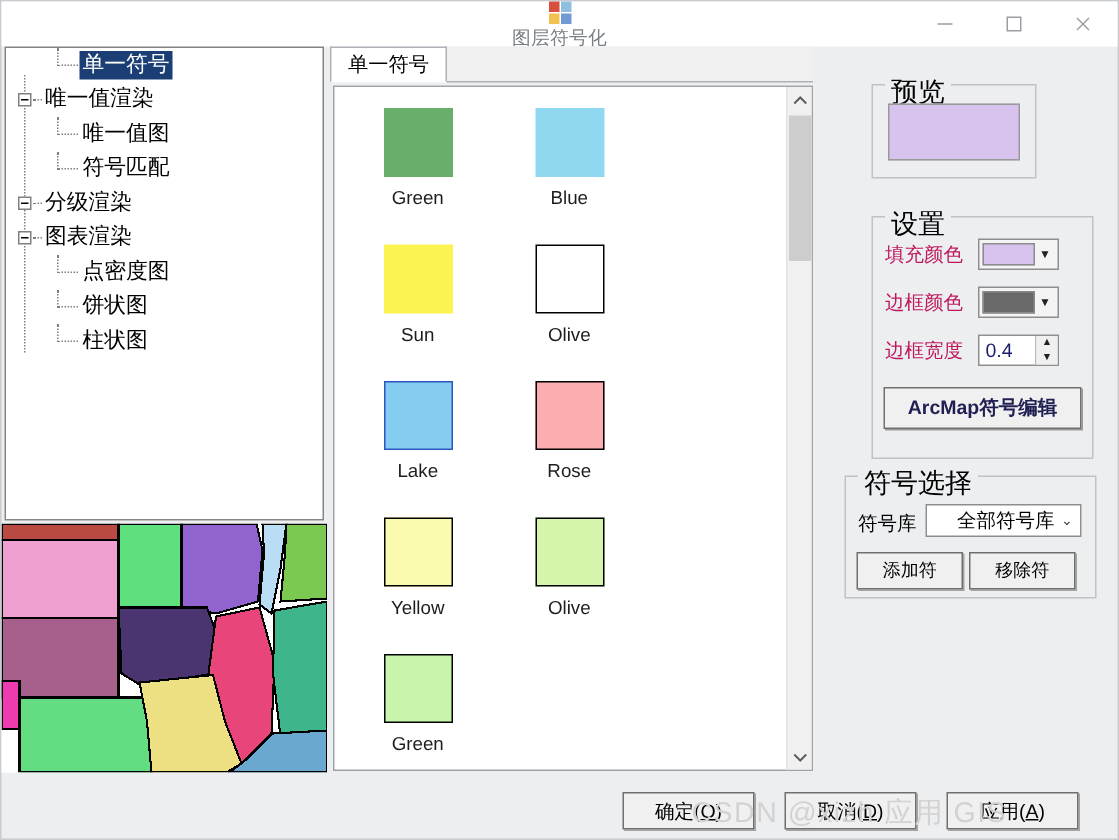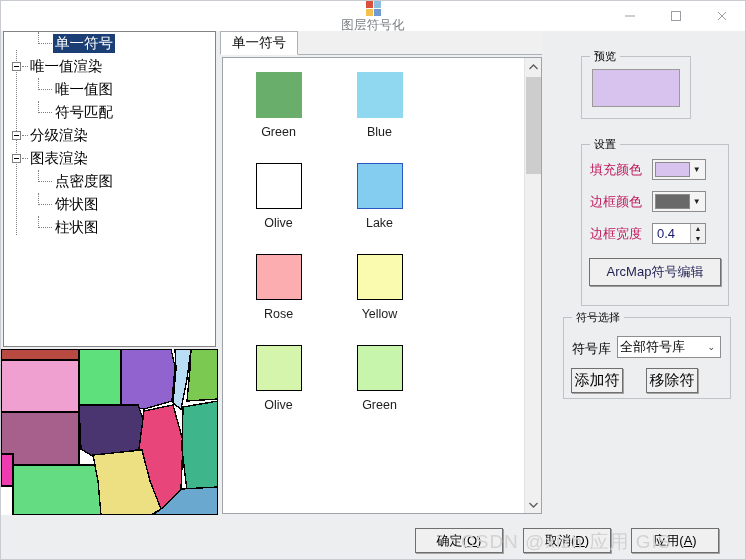--- a/index.html
+++ b/index.html
@@ -126,21 +126,21 @@
     position: absolute; left: 1px; top: 19px; width: 15px; height: 97px;
     background: #cdcdcd;
   }
 
   
   .group {
     position: absolute; border: 1px solid #bfc3c7;
   }
   .group > .glabel {
     position: absolute; top: -8px; left: 8px; background: #eceef0;
-    padding: 0 4px; font-size: 11px; color: #000;
+    padding: 0 4px; font-size: 18px; color: #000;
   }
   #grp-preview { left: 580px; top: 55px; width: 110px; height: 63px; }
   #preview-swatch {
     position: absolute; left: 10px; top: 12px; width: 88px; height: 38px;
     background: #d8c2ee; border: 1px solid #9a9a9a;
   }
   #grp-settings { left: 580px; top: 143px; width: 148px; height: 162px; }
   .srow { position: absolute; left: 8px; display: flex; align-items: center; }
   .srow .slabel { font-size: 13px; color: #be185d; width: 62px; white-space: nowrap; }
   .colorbtn {
@@ -163,35 +163,36 @@
   .spinhalf {
     flex: 1; display: flex; align-items: center; justify-content: center;
     font-size: 7px; color: #222; background: #f0f0f0;
   }
   #arcmap-btn {
     position: absolute; left: 7px; top: 113px; width: 132px; height: 28px;
     background: #f0f0f0; border: 1px solid #707070;
     display: flex; align-items: center; justify-content: center;
     font-size: 13px; color: #1f1f52;
     box-shadow: 1px 1px 0 #9a9a9a;
+    font-weight: bold;
   }
   #grp-symsel { left: 562px; top: 316px; width: 168px; height: 82px; }
   #lib-label { position: absolute; left: 8px; top: 22px; font-size: 13px; color: #000; }
   #lib-select {
     position: absolute; left: 53px; top: 18px; width: 104px; height: 22px;
     background: #ffffff; border: 1px solid #8e8e8e;
     display: flex; align-items: center; font-size: 13px; color: #000;
-    padding-left: 2px;
+    padding-left: 20px;
   }
   #lib-select .chev { position: absolute; right: 5px; font-size: 9px; color: #3a3a3a; }
   .smallbtn {
-    position: absolute; top: 50px; height: 25px; width: 52px;
+    position: absolute; top: 50px; height: 25px; width: 71px;
     background: #f0f0f0; border: 1px solid #6f6f6f;
     display: flex; align-items: center; justify-content: center;
-    font-size: 15px; color: #000; box-shadow: 1px 1px 0 #a4a4a4;
+    font-size: 12px; color: #000; box-shadow: 1px 1px 0 #a4a4a4;
   }
   #btn-add { left: 7px; }
   #btn-remove { left: 82px; }
 
   
   .dlgbtn {
     position: absolute; top: 527px; width: 88px; height: 25px;
     background: #f0f0f0; border: 1px solid #6f6f6f;
     display: flex; align-items: center; justify-content: center;
     font-size: 13px; color: #000; box-shadow: 1px 1px 0 #a4a4a4;
@@ -321,20 +322,24 @@
     <div id="symbol-grid">
         <div class="symcell">
           <div class="swatch" style="background: rgb(106, 174, 108); border: none;"></div>
           <div class="symlabel">Green</div>
         </div>
         <div class="symcell">
           <div class="swatch" style="background: rgb(143, 216, 240); border: none;"></div>
           <div class="symlabel">Blue</div>
         </div>
         <div class="symcell">
+          <div class="swatch" style="background: rgb(251, 243, 79); border: none;"></div>
+          <div class="symlabel">Sun</div>
+        </div>
+        <div class="symcell">
           <div class="swatch" style="background: rgb(255, 255, 255); border: 1px solid rgb(0, 0, 0);"></div>
           <div class="symlabel">Olive</div>
         </div>
         <div class="symcell">
           <div class="swatch" style="background: rgb(132, 205, 240); border: 1px solid rgb(42, 88, 192);"></div>
           <div class="symlabel">Lake</div>
         </div>
         <div class="symcell">
           <div class="swatch" style="background: rgb(251, 173, 175); border: 1px solid rgb(0, 0, 0);"></div>
           <div class="symlabel">Rose</div>

